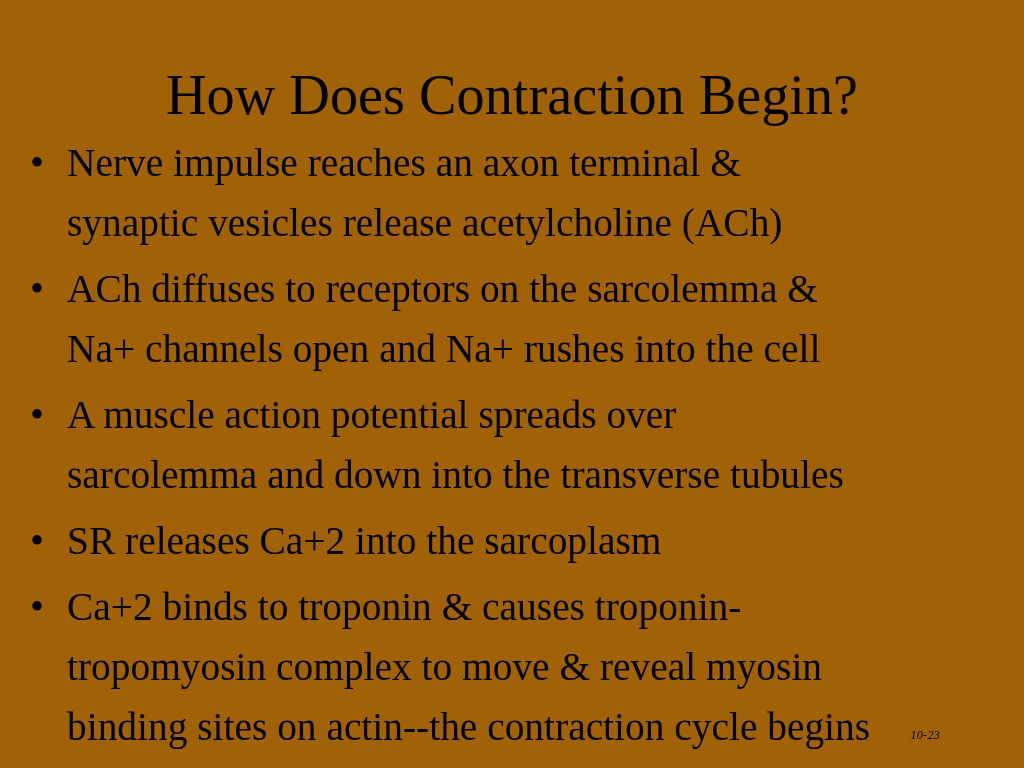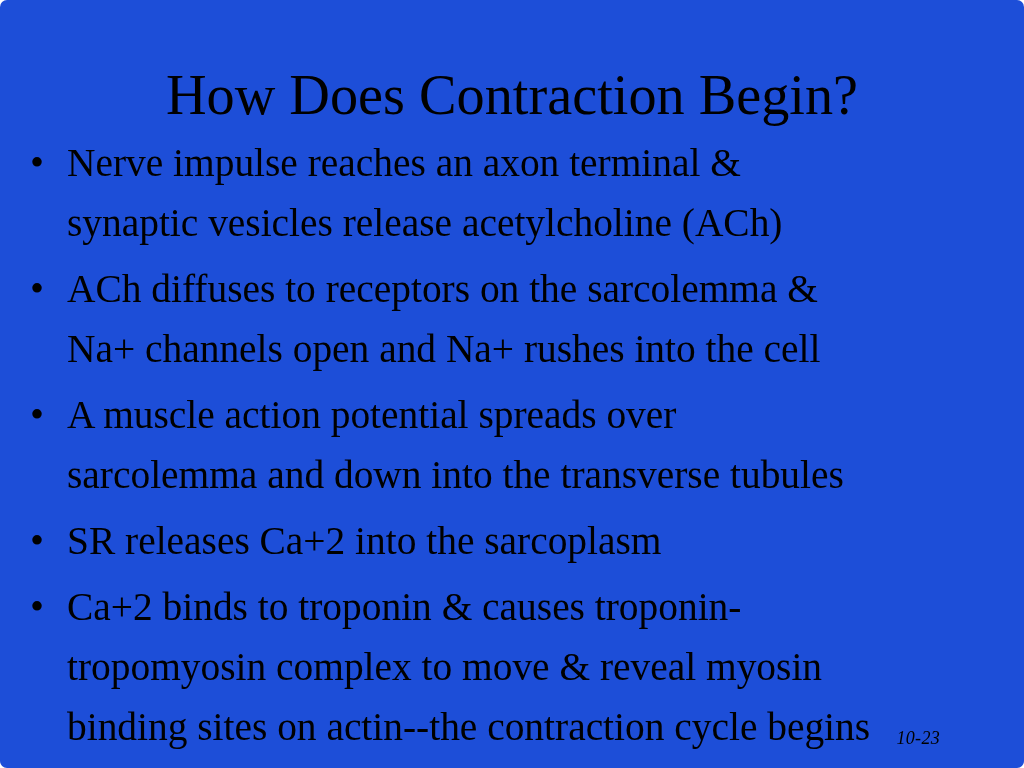--- a/index.html
+++ b/index.html
@@ -12,23 +12,22 @@
     background: #ffffff;
     font-family: "Liberation Serif", "DejaVu Serif", serif;
     color: #000000;
     overflow: hidden;
   }
 
   .slide {
     position: relative;
     width: 1024px;
     height: 768px;
-    background: #1d4ed8;
+    background: #a16207;
     box-sizing: border-box;
-    border-radius: 7px;
   }
 
   
   .slide-title {
     position: absolute;
     left: 0;
     top: 24px;
     width: 1024px;
     text-align: center;
     font-size: 58px;
@@ -79,21 +78,21 @@
   .bullet-text .line {
     display: block;
     white-space: nowrap;
   }
 
   
   .page-number {
     position: absolute;
     right: 84px;
     top: 729px;
-    font-size: 18px;
+    font-size: 12px;
     font-style: italic;
     line-height: 1;
     letter-spacing: 0.3px;
   }
 </style>
 </head>
 <body>
 
 <div class="slide">
 

